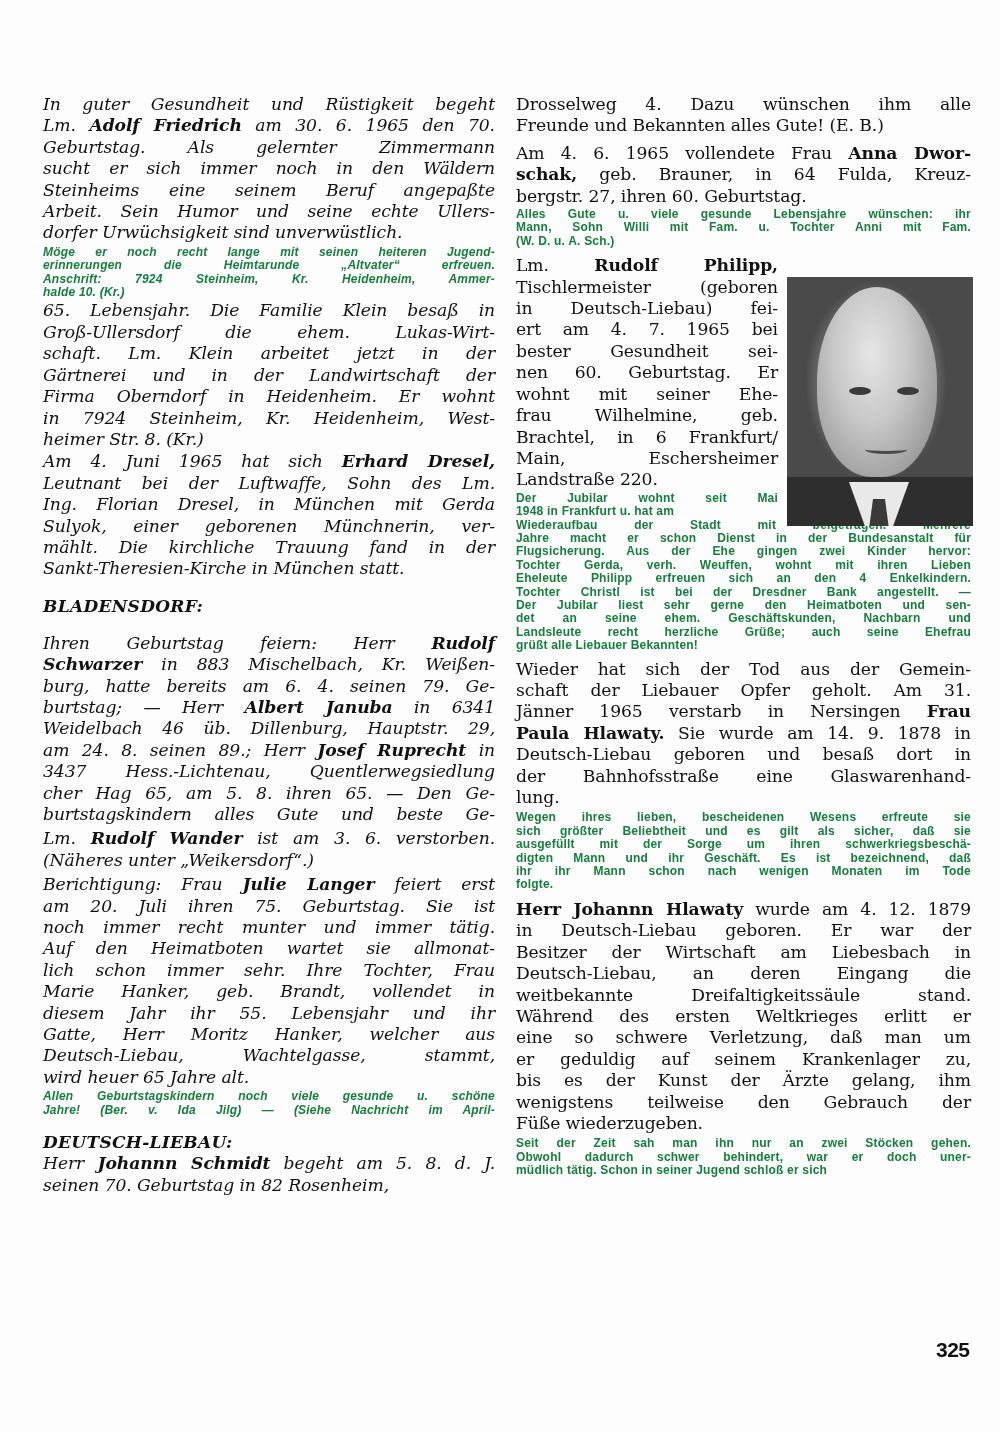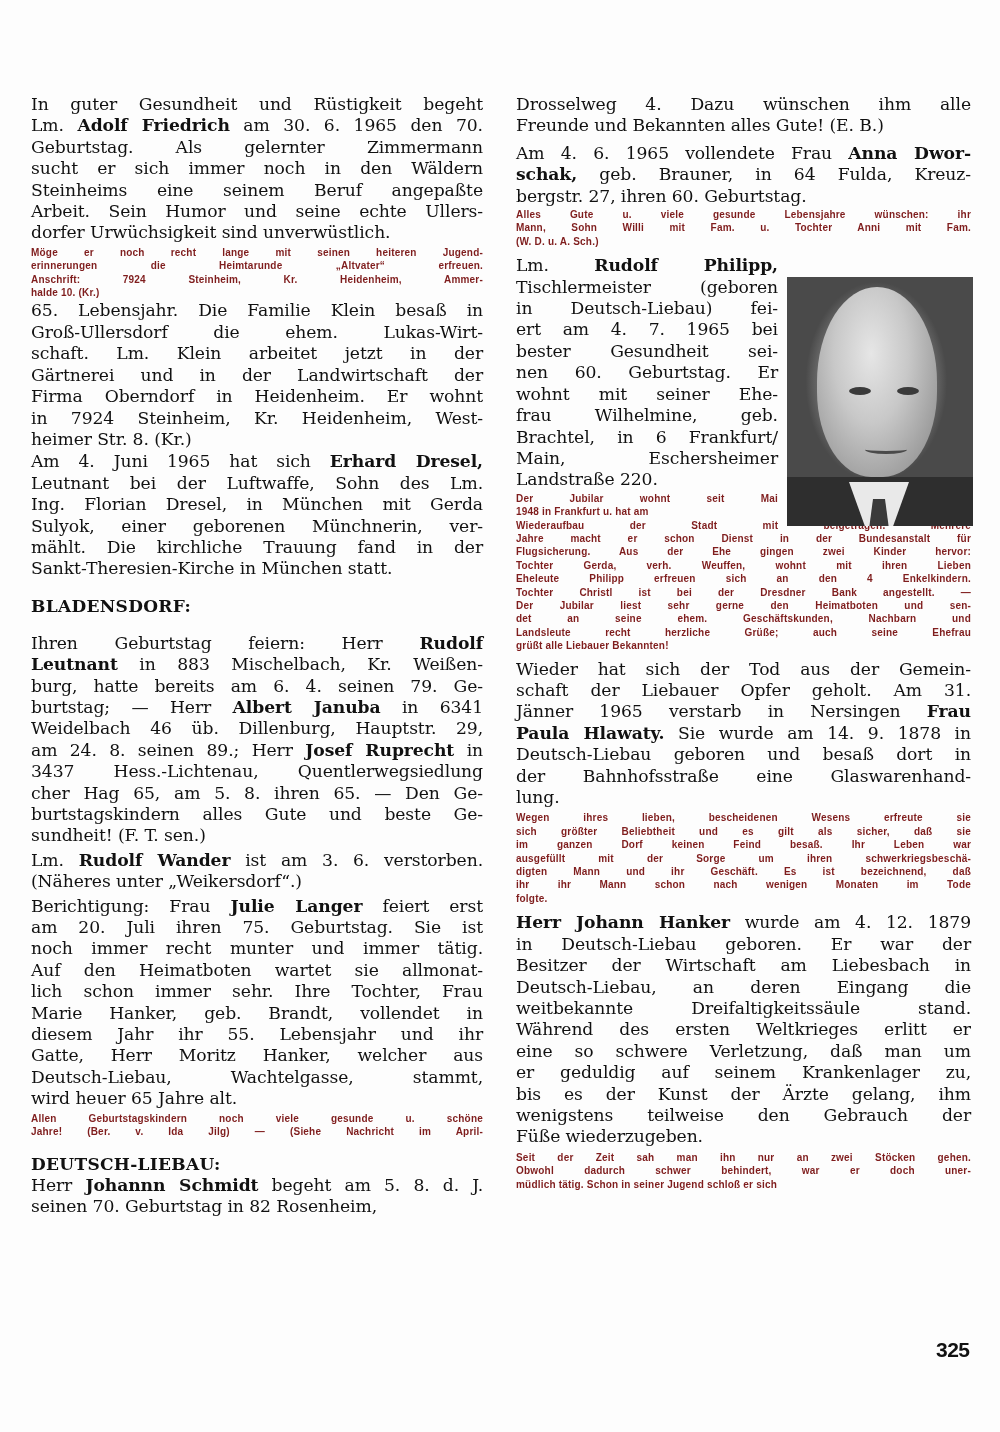--- a/index.html
+++ b/index.html
@@ -1,37 +1,37 @@
 <!DOCTYPE html>
 <html><head>
 <meta charset="utf-8">
 <style>
   html, body { margin: 0; padding: 0; background: #ffffff; }
   body { width: 1000px; height: 1432px; position: relative; overflow: hidden; color: #111; }
   .page { position: absolute; left: 0; top: 0; width: 1000px; height: 1432px; background: #fdfdfd; }
   .col { position: absolute; }
-  .col-left { left: 31px; top: 94px; width: 452px; }
+  .col-left { left: 43px; top: 94px; width: 452px; font-style: italic; }
   .col-right { left: 516px; top: 94px; width: 455px; }
   .para { margin: 0; }
   .body-text {
     font-family: "DejaVu Serif", serif;
     font-size: 17.2px;
     line-height: 21.4px;
     letter-spacing: -0.1px;
     text-align: justify;
     hyphens: manual;
   }
   .small-text {
     font-family: "Liberation Sans", sans-serif;
     font-weight: bold;
-    font-size: 10px;
+    font-size: 12px;
     line-height: 13.4px;
     letter-spacing: 0.2px;
     text-align: justify;
-    color: #7f1d1d;
+    color: #15803d;
   }
   .line { display: block; white-space: nowrap; text-align-last: justify; text-align: justify; }
   .line.last { text-align-last: left; }
   .b { font-weight: bold; }
   .heading {
     font-family: "DejaVu Serif", serif;
     font-weight: bold;
     font-size: 17px;
     line-height: 22px;
     letter-spacing: 0.3px;
@@ -95,29 +95,28 @@
         <span class="line">Am 4. Juni 1965 hat sich <span class="b">Erhard Dresel,</span></span>
         <span class="line">Leutnant bei der Luftwaffe, Sohn des Lm.</span>
         <span class="line">Ing. Florian Dresel, in München mit Gerda</span>
         <span class="line">Sulyok, einer geborenen Münchnerin, ver-</span>
         <span class="line">mählt. Die kirchliche Trauung fand in der</span>
         <span class="line last">Sankt-Theresien-Kirche in München statt.</span>
       </div>
     <div class="heading" style="margin-top:15px;">BLADENSDORF:</div>
     <div class="para body-text" style="margin-top:16px;">
         <span class="line">Ihren Geburtstag feiern: Herr <span class="b">Rudolf</span></span>
-        <span class="line"><span class="b">Leutnant</span> in 883 Mischelbach, Kr. Weißen-</span>
+        <span class="line"><span class="b">Schwarzer</span> in 883 Mischelbach, Kr. Weißen-</span>
         <span class="line">burg, hatte bereits am 6. 4. seinen 79. Ge-</span>
         <span class="line">burtstag; — Herr <span class="b">Albert Januba</span> in 6341</span>
         <span class="line">Weidelbach 46 üb. Dillenburg, Hauptstr. 29,</span>
         <span class="line">am 24. 8. seinen 89.; Herr <span class="b">Josef Ruprecht</span> in</span>
         <span class="line">3437 Hess.-Lichtenau, Quentlerwegsiedlung</span>
         <span class="line">cher Hag 65, am 5. 8. ihren 65. — Den Ge-</span>
         <span class="line">burtstagskindern alles Gute und beste Ge-</span>
-        <span class="line last">sundheit! (F. T. sen.)</span>
       </div>
     <div class="para body-text" style="margin-top:3px;">
         <span class="line">Lm. <span class="b">Rudolf Wander</span> ist am 3. 6. verstorben.</span>
         <span class="line last">(Näheres unter „Weikersdorf“.)</span>
       </div>
     <div class="para body-text" style="margin-top:3px;">
         <span class="line">Berichtigung: Frau <span class="b">Julie Langer</span> feiert erst</span>
         <span class="line">am 20. Juli ihren 75. Geburtstag. Sie ist</span>
         <span class="line">noch immer recht munter und immer tätig.</span>
         <span class="line">Auf den Heimatboten wartet sie allmonat-</span>
@@ -188,28 +187,27 @@
         <span class="line">schaft der Liebauer Opfer geholt. Am 31.</span>
         <span class="line">Jänner 1965 verstarb in Nersingen <span class="b">Frau</span></span>
         <span class="line"><span class="b">Paula Hlawaty.</span> Sie wurde am 14. 9. 1878 in</span>
         <span class="line">Deutsch-Liebau geboren und besaß dort in</span>
         <span class="line">der Bahnhofsstraße eine Glaswarenhand-</span>
         <span class="line last">lung.</span>
       </div>
     <div class="para small-text" style="margin-top:3px;">
         <span class="line">Wegen ihres lieben, bescheidenen Wesens erfreute sie</span>
         <span class="line">sich größter Beliebtheit und es gilt als sicher, daß sie</span>
-        <span class="line">im ganzen Dorf keinen Feind besaß. Ihr Leben war</span>
         <span class="line">ausgefüllt mit der Sorge um ihren schwerkriegsbeschä-</span>
         <span class="line">digten Mann und ihr Geschäft. Es ist bezeichnend, daß</span>
         <span class="line">ihr ihr Mann schon nach wenigen Monaten im Tode</span>
         <span class="line last">folgte.</span>
       </div>
     <div class="para body-text" style="margin-top:7px;">
-        <span class="line"><span class="b">Herr Johann Hanker</span> wurde am 4. 12. 1879</span>
+        <span class="line"><span class="b">Herr Johannn Hlawaty</span> wurde am 4. 12. 1879</span>
         <span class="line">in Deutsch-Liebau geboren. Er war der</span>
         <span class="line">Besitzer der Wirtschaft am Liebesbach in</span>
         <span class="line">Deutsch-Liebau, an deren Eingang die</span>
         <span class="line">weitbekannte Dreifaltigkeitssäule stand.</span>
         <span class="line">Während des ersten Weltkrieges erlitt er</span>
         <span class="line">eine so schwere Verletzung, daß man um</span>
         <span class="line">er geduldig auf seinem Krankenlager zu,</span>
         <span class="line">bis es der Kunst der Ärzte gelang, ihm</span>
         <span class="line">wenigstens teilweise den Gebrauch der</span>
         <span class="line last">Füße wiederzugeben.</span>

